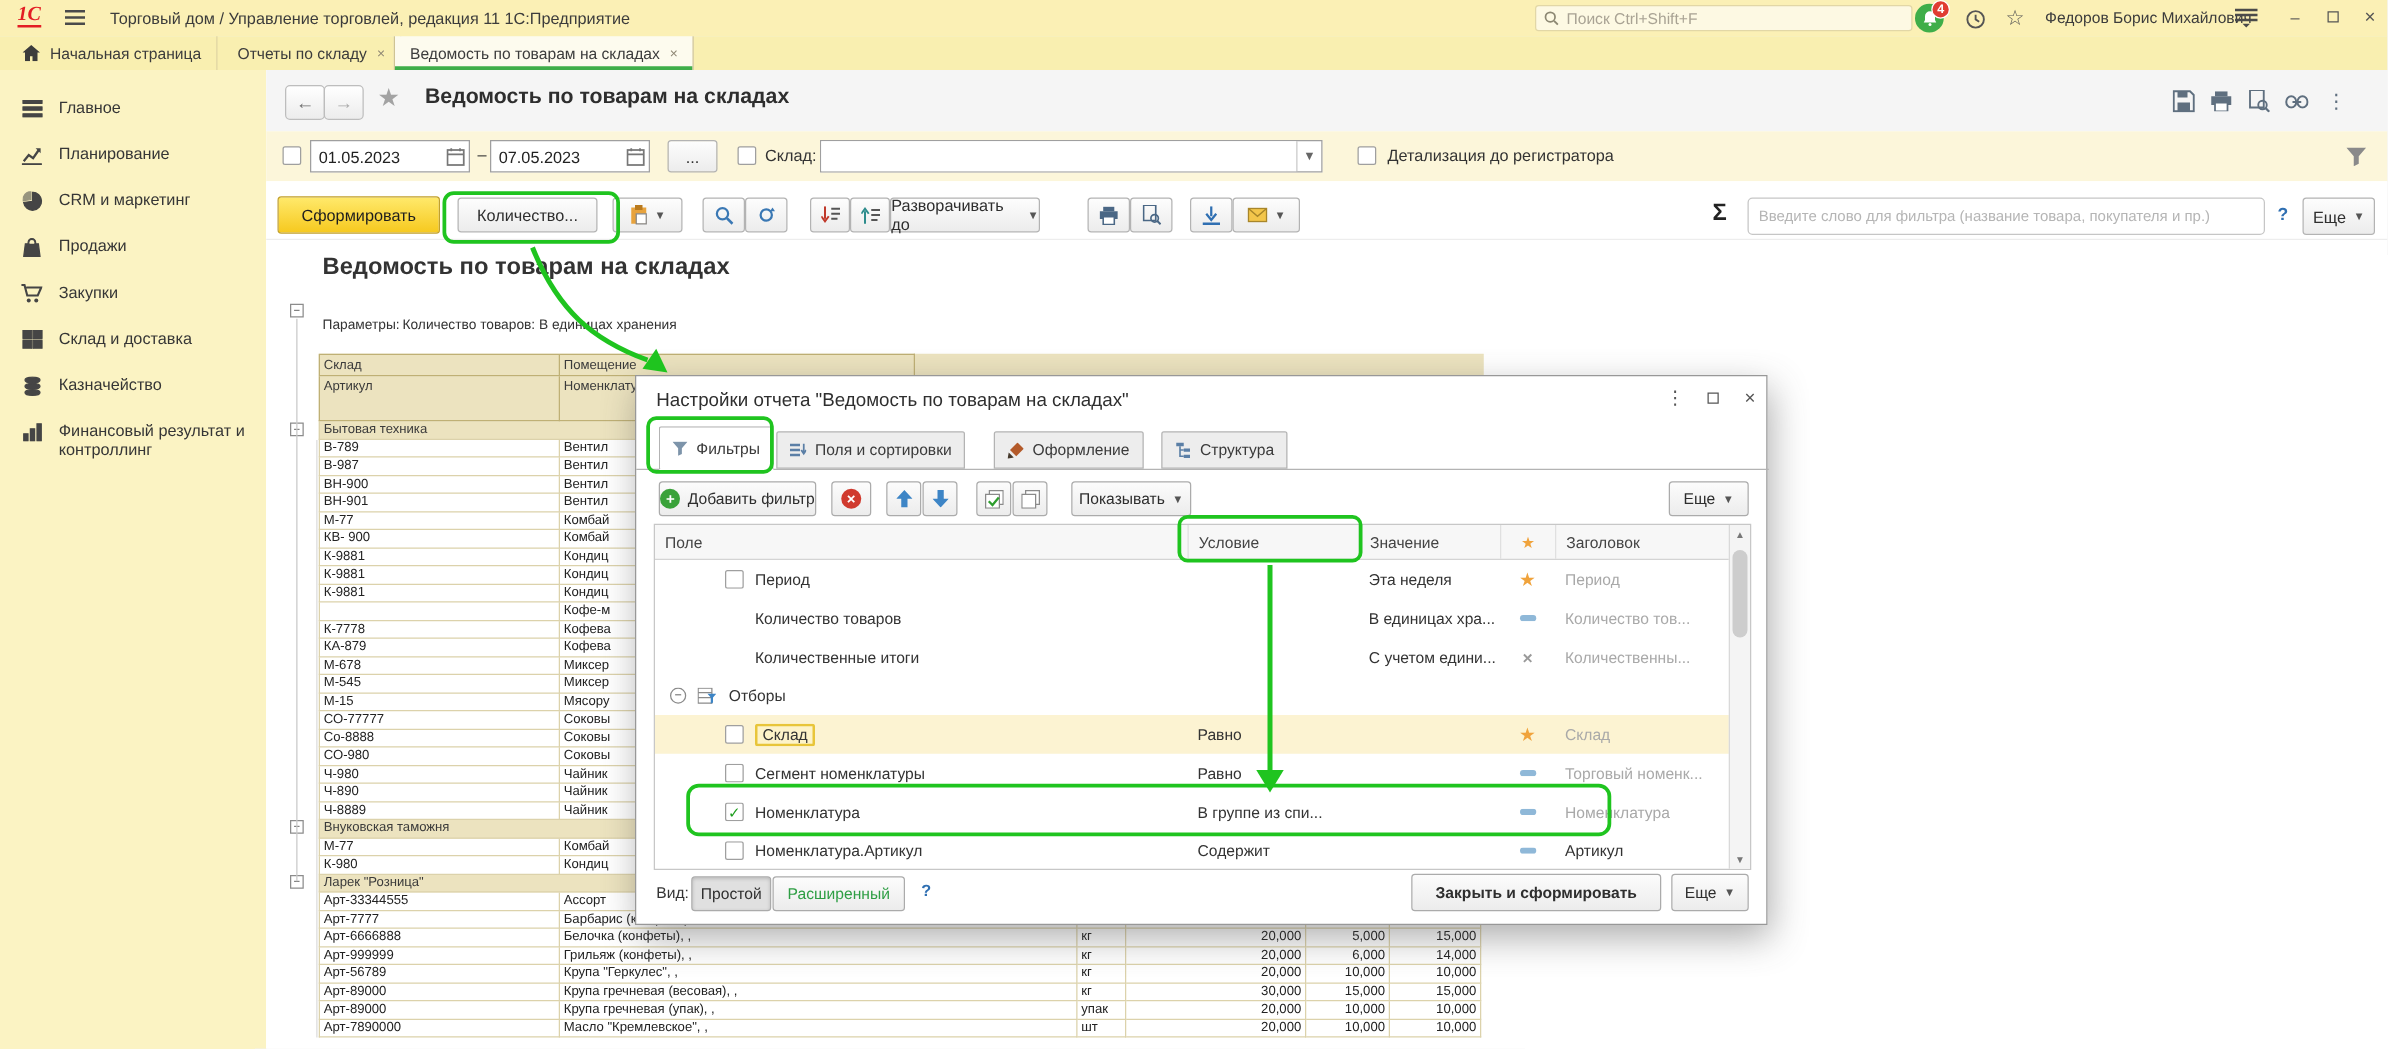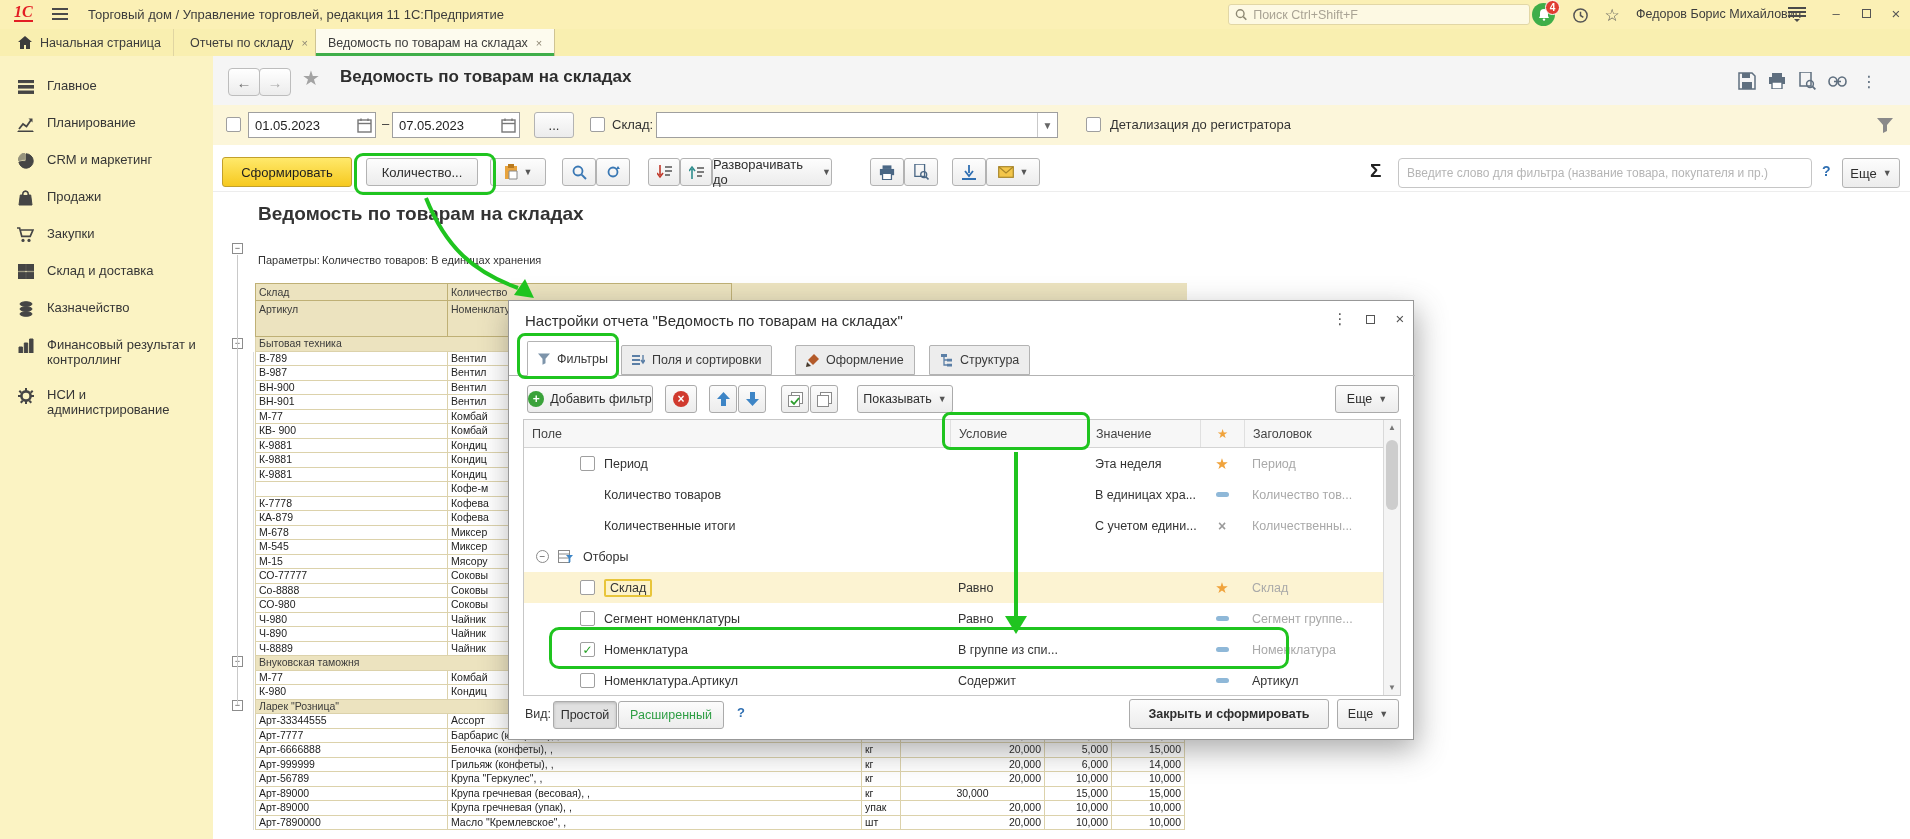--- a/index.html
+++ b/index.html
@@ -266,29 +266,20 @@
       <span class="slb">Казначейство</span>
     </div>
     <div class="side-item">
       <span class="sic">
           <svg width="16" height="15" viewBox="0 0 16 15">
             <path d="M1 9h3.4v6H1zM6.3 5h3.4v10H6.3zM11.6 1H15v14h-3.4z"></path>
           </svg>
         </span>
       <span class="slb">Финансовый результат и контроллинг</span>
     </div>
-    <div class="side-item">
-      <span class="sic">
-          <svg width="16" height="16" viewBox="0 0 16 16">
-            <circle cx="8" cy="8" r="4.6" fill="none" stroke-width="2.6"></circle>
-            <path d="M7 0h2v3H7zM7 13h2v3H7zM0 7h3v2H0zM13 7h3v2h-3zM2 2l2 2-1.4 1.4-2-2zM12 12l2 2-1.4 1.4-2-2zM14 2l-2 2 1.4 1.4 2-2zM4 12l-2 2 1.4 1.4 2-2z" stroke="none"></path>
-          </svg>
-        </span>
-      <span class="slb">НСИ и администрирование</span>
-    </div>
   </div>
 
   <div class="content"></div>
 
   <div class="pagehead"></div>
   <span class="navbtn" style="left:228px;top:68px">←</span>
   <span class="navbtn" style="left:259px;top:68px;color:#aaa">→</span>
   <span class="fav">★</span>
   <span class="ptitle">Ведомость по товарам на складах</span>
   <span class="ricon" style="left:1736px">
@@ -440,21 +431,21 @@
     <span class="tl" style="left:24px;top:63px;height:450px"></span>
     <span class="tl" style="left:40px;top:160px;height:478px;background:#dcdcdc"></span>
 
     <div class="rtitle">Ведомость по товарам на складах</div>
     <div class="rparam">Параметры:</div>
     <div class="rparamv">Количество товаров: В единицах хранения</div>
 
     <div class="rtable">
       <div class="hrow">
         <div class="tc" style="width:193px">Склад</div>
-        <div class="tc" style="width:284px">Количество</div>
+        <div class="tc" style="width:284px">Помещение</div>
       </div>
       <div class="hrow hrow2">
         <div class="tc" style="width:193px">Артикул</div>
         <div class="tc" style="width:453px">Номенклатура</div>
         <div class="tc" style="width:284px"></div>
       </div>
       <div>
           <div class="trow group">
             <div class="tc" style="width: 930px;">Бытовая техника</div>
           </div>
@@ -685,21 +676,21 @@
             <div class="tc" style="width: 414px;">Крупа "Геркулес", ,</div>
             <div class="tc" style="width: 39px;">кг</div>
             <div class="tc num" style="width: 144px;">20,000</div>
             <div class="tc num" style="width: 67px;">10,000</div>
             <div class="tc num" style="width: 73px;">10,000</div>
           </div>
           <div class="trow">
             <div class="tc" style="width: 193px;">Арт-89000</div>
             <div class="tc" style="width: 414px;">Крупа гречневая (весовая), ,</div>
             <div class="tc" style="width: 39px;">кг</div>
-            <div class="tc num" style="width: 144px; text-align: center;">30,000</div>
+            <div class="tc num" style="width: 144px;">30,000</div>
             <div class="tc num" style="width: 67px;">15,000</div>
             <div class="tc num" style="width: 73px;">15,000</div>
           </div>
           <div class="trow">
             <div class="tc" style="width: 193px;">Арт-89000</div>
             <div class="tc" style="width: 414px;">Крупа гречневая (упак), ,</div>
             <div class="tc" style="width: 39px;">упак</div>
             <div class="tc num" style="width: 144px;">20,000</div>
             <div class="tc num" style="width: 67px;">10,000</div>
             <div class="tc num" style="width: 73px;">10,000</div>
@@ -869,21 +860,21 @@
           <div class="dgrow">
             <div class="dgc f" style="width: 426px;">
               <span class="cb dcb"></span>
               <span class="ftxt">Сегмент номенклатуры</span>
             </div>
             <div class="dgc c" style="width: 137px;">Равно</div>
             <div class="dgc v" style="width: 113px;"></div>
             <div class="dgc fl" style="width: 44px;">
               <span class="flag dash"></span>
             </div>
-            <div class="dgc cap muted" style="width: 122px;">Сегмент группе...</div>
+            <div class="dgc cap muted" style="width: 122px;">Торговый номенк...</div>
           </div>
           <div class="dgrow">
             <div class="dgc f" style="width: 426px;">
               <span class="cb dcb checked">✓</span>
               <span class="ftxt">Номенклатура</span>
             </div>
             <div class="dgc c" style="width: 137px;">В группе из спи...</div>
             <div class="dgc v" style="width: 113px;"></div>
             <div class="dgc fl" style="width: 44px;">
               <span class="flag dash"></span>

